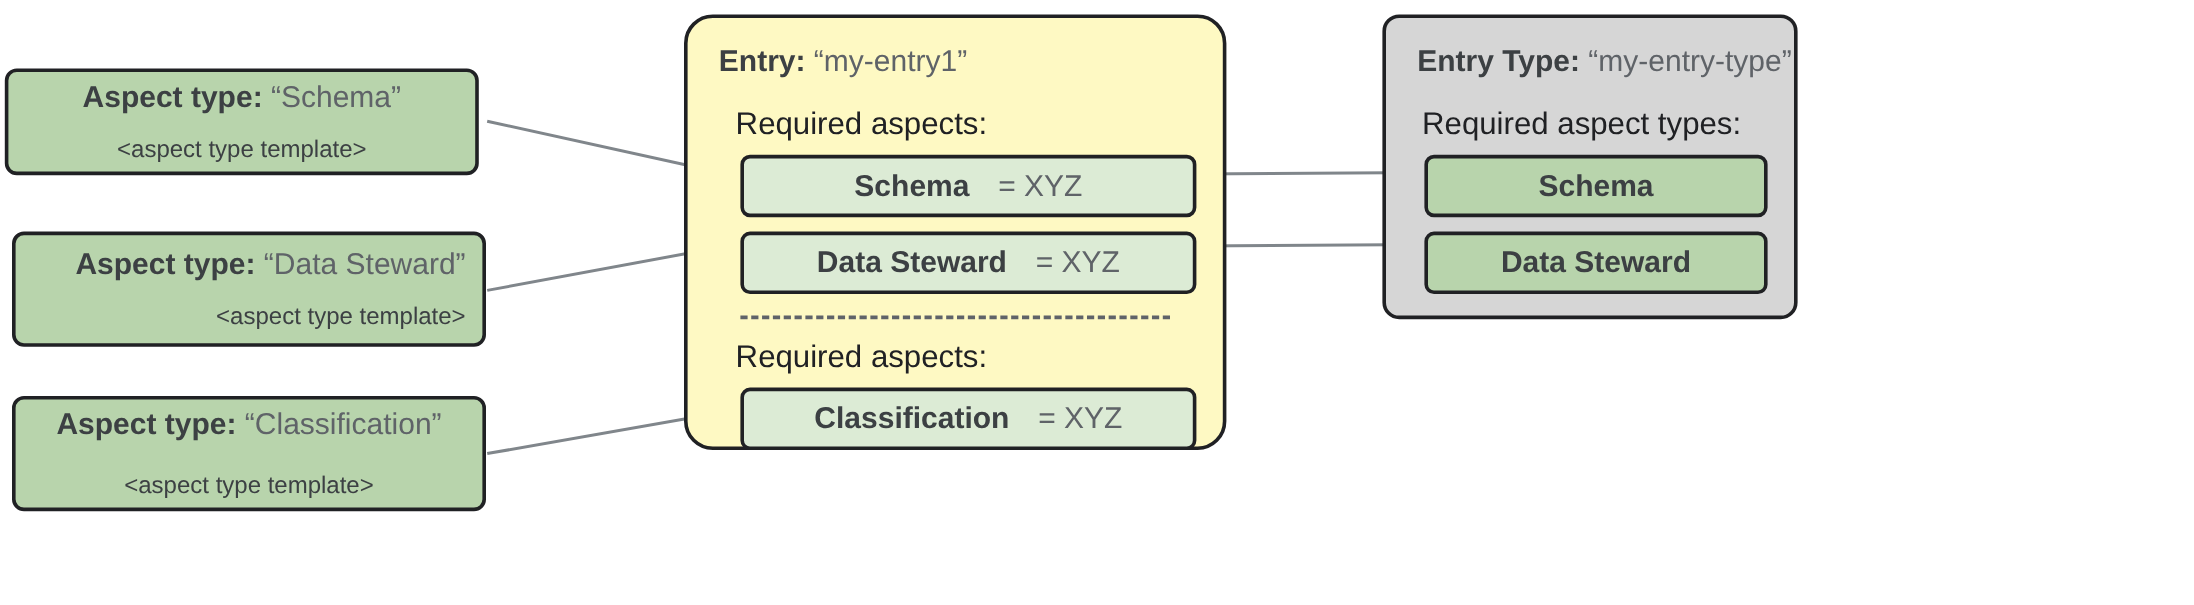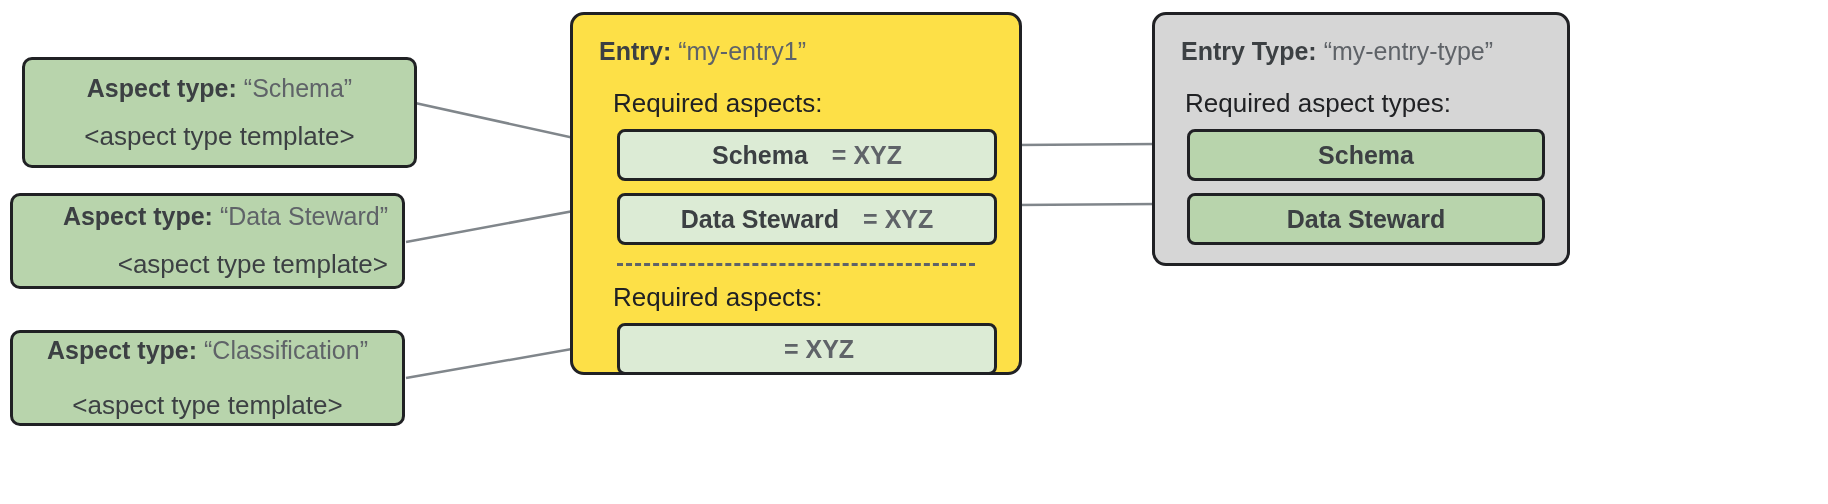--- a/index.html
+++ b/index.html
@@ -58,30 +58,30 @@
   }
   .aspect-type-card .line1 .lbl {
     font-weight: bold;
     color: #3c4043;
   }
   .aspect-type-card .line1 .val {
     font-weight: normal;
     color: #5f6368;
   }
   .aspect-type-card .line2 {
-    font-size: 26px;
+    font-size: 20px;
     color: #3c4043;
     white-space: nowrap;
   }
 
   
   .entry-panel {
-    background: #fde047;
-    border: 3px solid #202124;
-    border-radius: 14px;
+    background: #fef9c3;
+    border: 3px solid #202124;
+    border-radius: 24px;
     padding: 18px 22px 20px 22px;
   }
   .panel-title {
     font-size: 25px;
     margin: 4px 0 22px 4px;
     white-space: nowrap;
   }
   .panel-title .lbl { font-weight: bold; color: #3c4043; }
   .panel-title .val { font-weight: normal; color: #5f6368; }
 
@@ -98,21 +98,21 @@
     border-radius: 8px;
     height: 46px;
     margin: 0 0 12px 22px;
     display: flex;
     align-items: center;
     justify-content: center;
     font-size: 25px;
     white-space: nowrap;
   }
   .aspect-chip .nm { font-weight: bold; color: #3c4043; }
-  .aspect-chip .eq { font-weight: bold; color: #5f6368; margin-left: 24px; }
+  .aspect-chip .eq { font-weight: normal; color: #5f6368; margin-left: 24px; }
 
   .divider-dashed {
     border-top: 3px dashed #5f6368;
     margin: 18px 22px 16px 22px;
     height: 0;
   }
 
   
   .entrytype-panel {
     background: #d6d6d6;
@@ -149,21 +149,21 @@
 
     <line x1="406" y1="242" x2="606" y2="205" stroke="#80868b" stroke-width="2.5"></line>
 
     <line x1="406" y1="378" x2="606" y2="343" stroke="#80868b" stroke-width="2.5"></line>
 
     <line x1="996" y1="145" x2="1158" y2="144" stroke="#80868b" stroke-width="2.5"></line>
 
     <line x1="996" y1="205" x2="1158" y2="204" stroke="#80868b" stroke-width="2.5"></line>
   </svg>
 
-  <div class="node aspect-type-card" style="left:22px; top:57px; width:395px; height:111px;">
+  <div class="node aspect-type-card" style="left:4px; top:57px; width:395px; height:89px;">
     <div class="line1">
       <span class="lbl">Aspect type:</span>
       <span class="val">“Schema”</span>
     </div>
     <div class="line2">&lt;aspect type template&gt;</div>
   </div>
 
   <div class="node aspect-type-card" style="left:10px; top:193px; width:395px; height:96px;align-items:flex-end;">
     <div class="line1">
       <span class="lbl">Aspect type:</span>
@@ -197,25 +197,26 @@
     <div class="aspect-chip">
       <span class="nm">Data Steward</span>
       <span class="eq">= XYZ</span>
     </div>
 
     <div class="divider-dashed"></div>
 
     <div class="section-label">Required aspects:</div>
 
     <div class="aspect-chip">
+      <span class="nm">Classification</span>
       <span class="eq">= XYZ</span>
     </div>
   </div>
 
-  <div class="node entrytype-panel" style="left:1152px; top:12px; width:418px; height:254px;">
+  <div class="node entrytype-panel" style="left:1152px; top:12px; width:346px; height:254px;">
 
     <div class="panel-title">
       <span class="lbl">Entry Type:</span>
       <span class="val">“my-entry-type”</span>
     </div>
 
     <div class="section-label">Required aspect types:</div>
 
     <div class="aspecttype-chip">Schema</div>
     <div class="aspecttype-chip">Data Steward</div>

